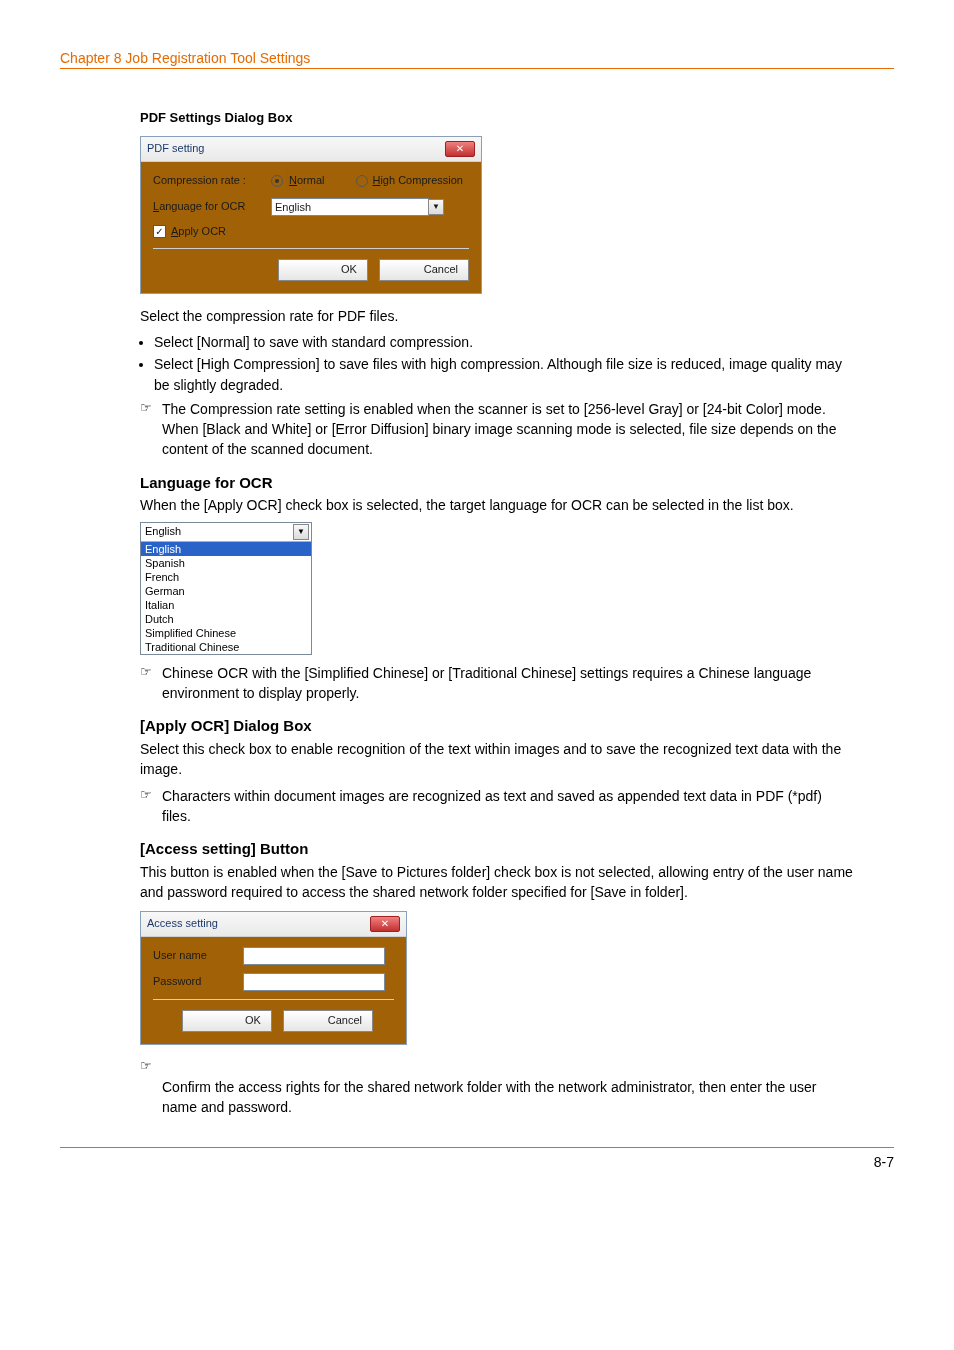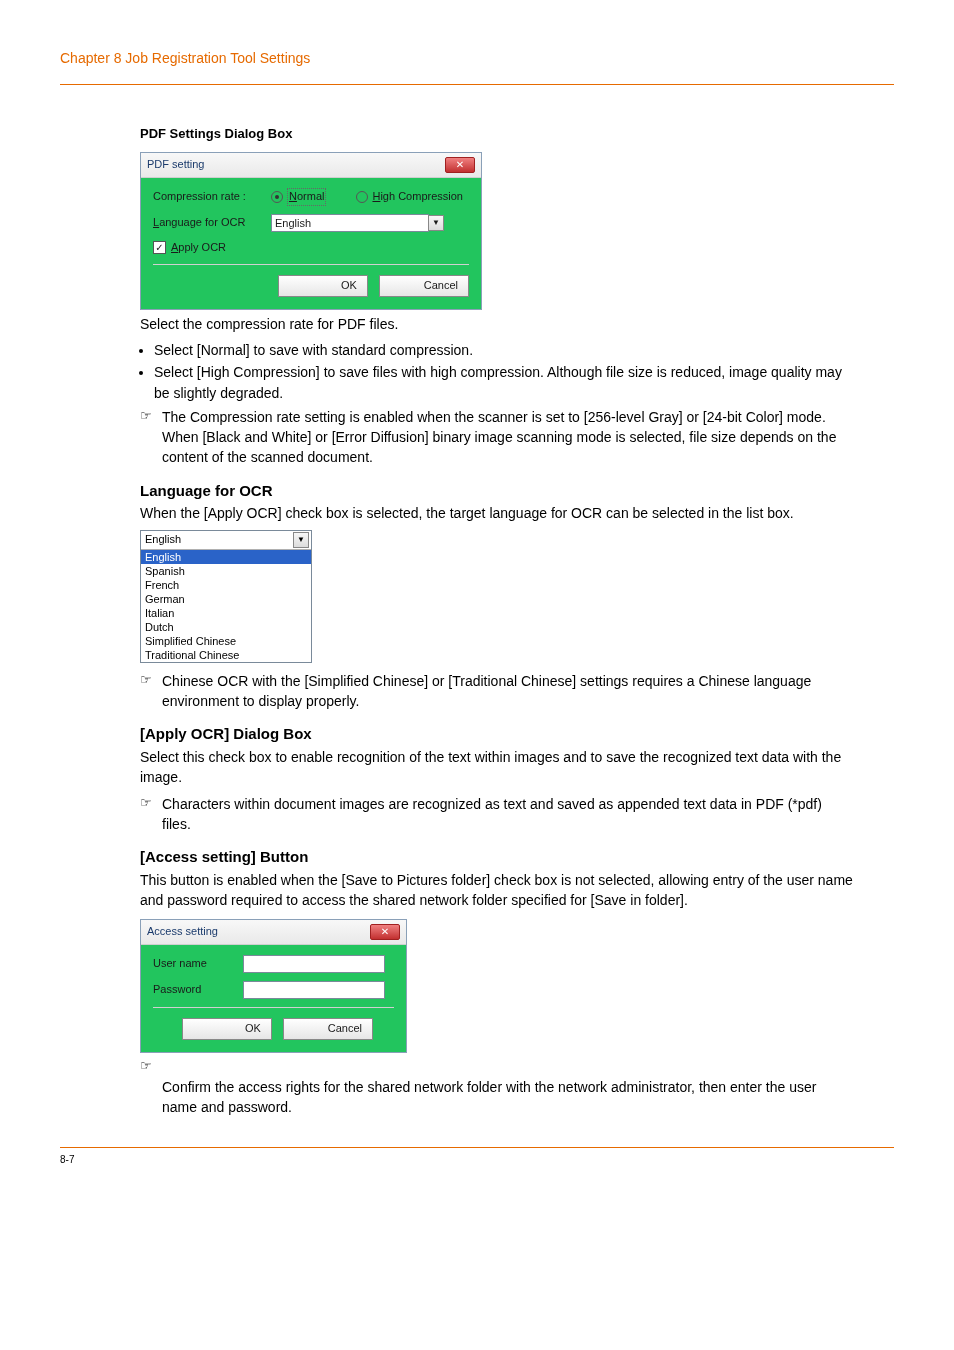--- a/index.html
+++ b/index.html
@@ -7,21 +7,21 @@
     font-family: Arial, Helvetica, sans-serif;
     background: #fff;
     width: 954px;
     box-sizing: border-box;
     padding: 50px 60px 30px 60px;
     font-size: 14px;
   }
   .chapter-line {
     color: #e66a00;
     font-size: 14px;
-    padding-bottom: 18px;
+    padding-bottom: 2px;
     border-bottom: 1.5px solid #e66a00;
     margin-bottom: 40px;
   }
   .content {
     margin-left: 80px;
     margin-right: 40px;
     line-height: 1.45;
     color: #000;
   }
   .h-bold {
@@ -54,31 +54,31 @@
     flex: 0 0 22px;
     font-size: 13px;
   }
   .note .txt {
     flex: 1 1 auto;
   }
   .footer-bar {
     border-top: 1.5px solid #e66a00;
     margin-top: 30px;
     padding-top: 6px;
-    text-align: left;
-    font-size: 10px;
+    text-align: right;
+    font-size: 14px;
   }
   
   .mock-dialog {
     border: 1px solid #8aa0b8;
-    background: #22c55e;
+    background: #a16207;
     font-family: Tahoma, Arial, sans-serif;
     font-size: 11px;
     color: #1a1a1a;
-    margin: 8px 0 4px 0;
+    margin: 8px 0 12px 0;
     position: relative;
   }
   .mock-title {
     background: linear-gradient(#f8f8f8,#e9e9e9);
     color: #1a3a6b;
     font-weight: normal;
     padding: 4px 6px;
     border-bottom: 1px solid #cfcfcf;
     display: flex;
     justify-content: space-between;

